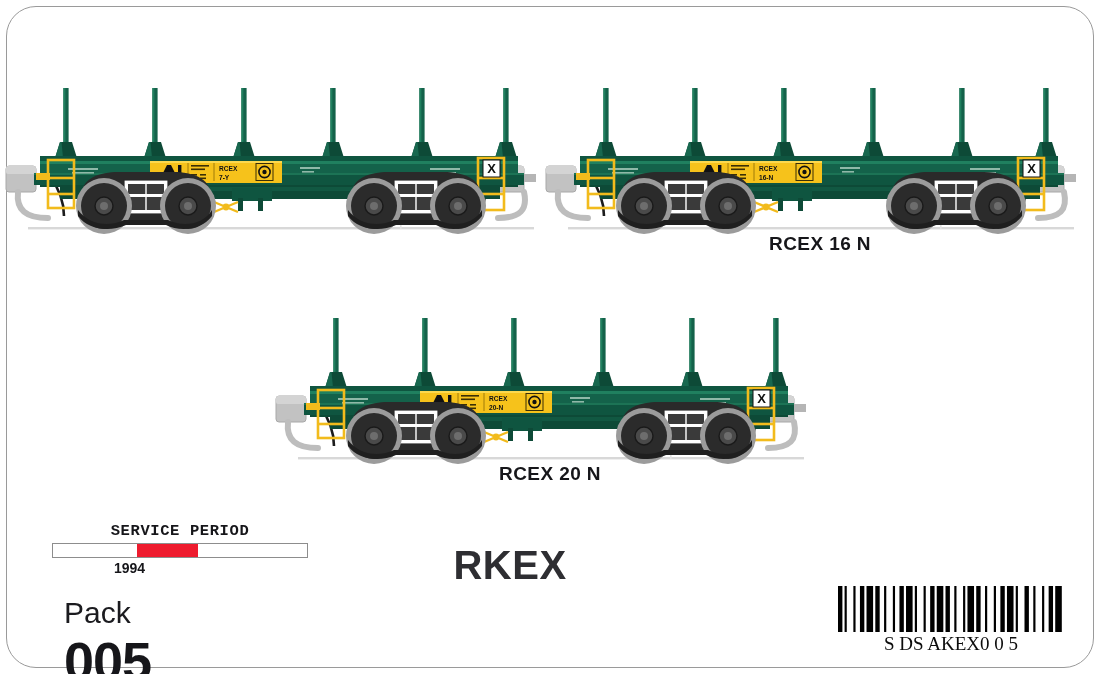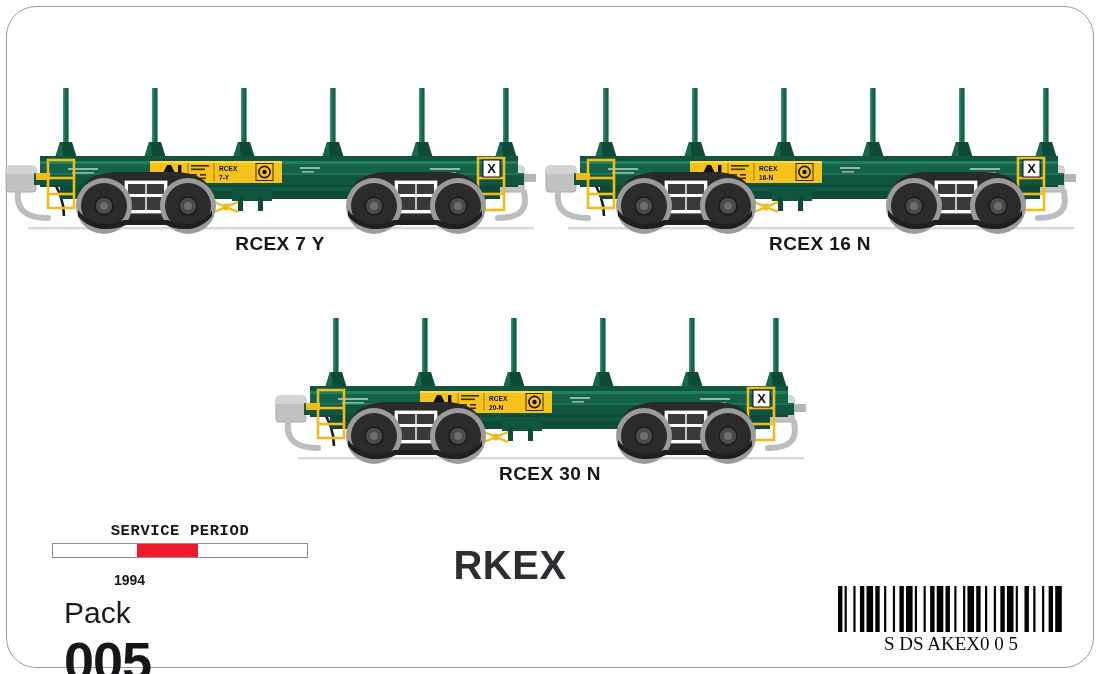--- a/index.html
+++ b/index.html
@@ -73,21 +73,21 @@
     border: 1.3px solid #8d8d8d;
     box-sizing: border-box;
   }
   .service-bar-fill {
     position: absolute;
     top: 0;
     bottom: 0;
     background: #ee1b2e;
   }
   .service-year {
-    margin-top: 14px;
+    margin-top: 2px;
     font-family: "Liberation Sans", sans-serif;
     font-weight: bold;
     font-size: 14px;
     color: #16161a;
     position: relative;
     text-align: left;
     padding-left: 62px;
   }
 
   .pack-block {
@@ -303,21 +303,20 @@
         <rect x="430" y="144" width="5" height="12" fill="#0d4a37"></rect>
       </g>
 
       <g>
           <use href="#bogie" x="78" y="110"></use>
         </g>
       <g>
           <use href="#bogie" x="348" y="110"></use>
         </g>
     </svg>
-    <div class="wagon-caption" style="top:173px;">RCEX 7 Y</div>
   </div>
 
   <div class="wagon-fig" style="left:540px; top:60px; width:560px; height:185px;">
     <svg class="wagon-svg" viewBox="0 0 560 185" width="560" height="185">
       <rect x="28" y="167" width="506" height="2.4" fill="#d8d8d8"></rect>
       <rect x="170" y="152" width="1.6" height="17" fill="#e2e2e2"></rect>
       <rect x="400" y="152" width="1.6" height="17" fill="#e2e2e2"></rect>
 
       <g>
         <use href="#coupler" x="6" y="106"></use>
@@ -527,21 +526,21 @@
         <rect x="430" y="144" width="5" height="12" fill="#0d4a37"></rect>
       </g>
 
       <g>
           <use href="#bogie" x="78" y="110"></use>
         </g>
       <g>
           <use href="#bogie" x="348" y="110"></use>
         </g>
     </svg>
-    <div class="wagon-caption" style="top:173px;">RCEX 30 N</div>
+    <div class="wagon-caption" style="top:173px;">RCEX 20 N</div>
   </div>
 
   <div class="service-block">
     <div class="service-title">SERVICE PERIOD</div>
     <div class="service-bar">
       <div class="service-bar-fill" id="service-fill" style="left: 33%; width: 24%; background: rgb(238, 27, 46);"></div>
     </div>
     <div class="service-year">1994</div>
   </div>
 

